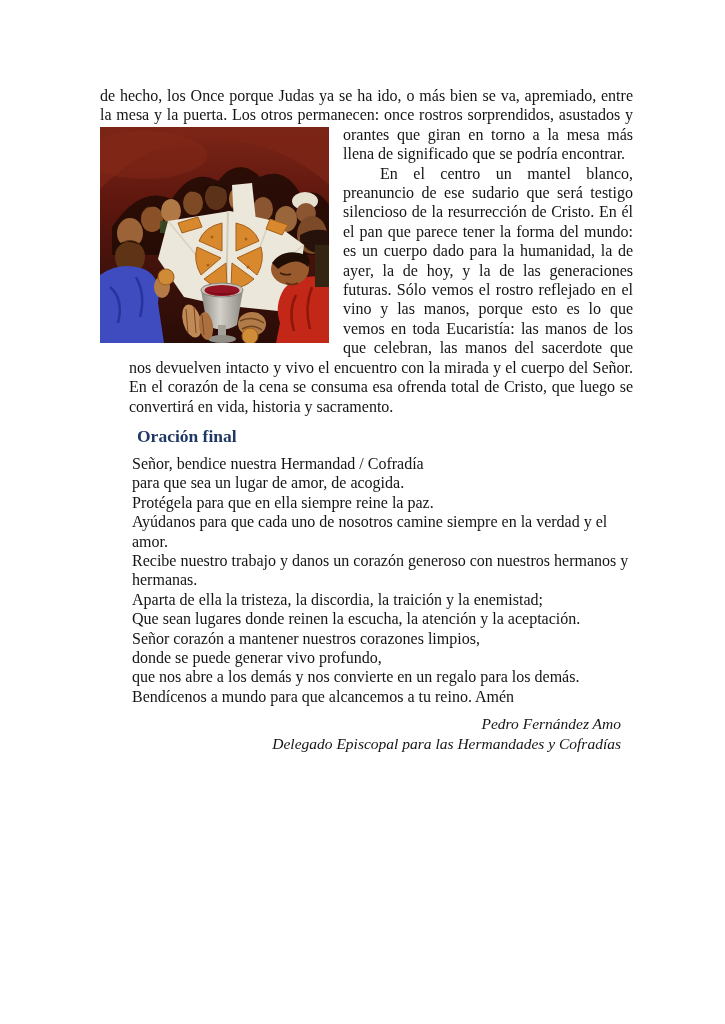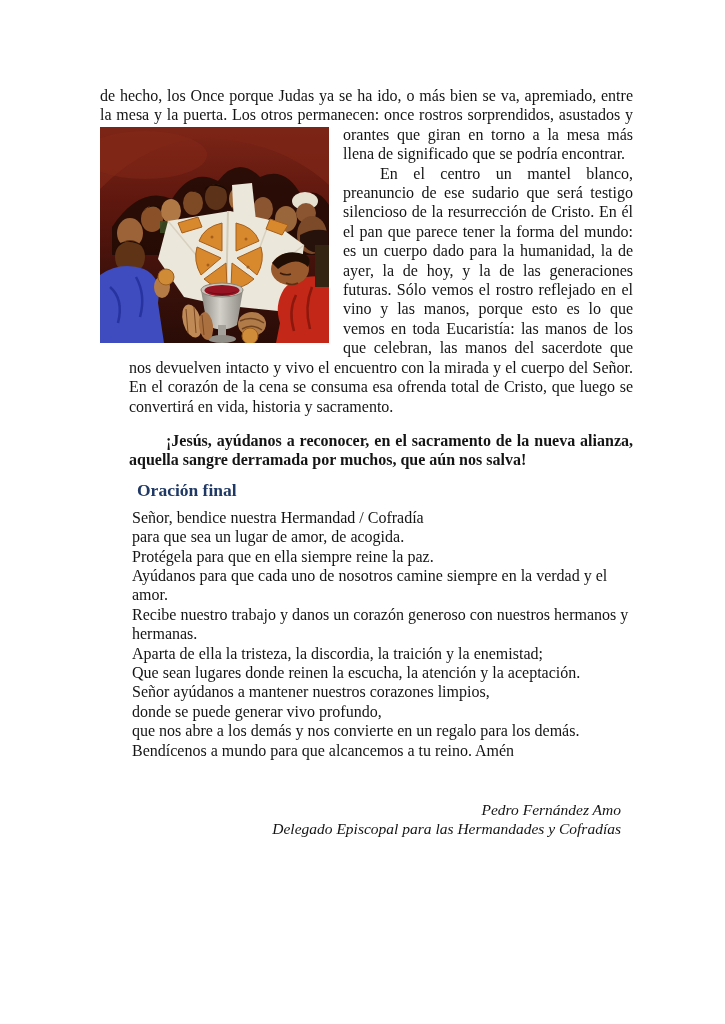--- a/index.html
+++ b/index.html
@@ -48,21 +48,21 @@
     color: var(--heading-color, #1F3864);
   }
   .prayer {
     font-size: 16px;
     line-height: 19.4px;
     text-align: left;
     margin-left: 32px;
   }
   .prayer-line { display: block; }
   .signature {
-    margin-top: 40px;
+    margin-top: 8px;
     padding-right: 12px;
     text-align: right;
     font-style: italic;
     font-size: 15.5px;
     line-height: 19.4px;
   }
   .clearfix::after { content: ""; display: table; clear: both; }
 </style>
 </head>
 <body>
@@ -165,33 +165,32 @@
           <path d="M140,194 Q152,188 164,196 M142,202 Q152,196 162,203" stroke="#6f421f" stroke-width="1.5" fill="none"></path>
           <circle cx="150" cy="209" r="8" fill="#d08c38" stroke="#9c5f1b"></circle>
         </g>
         <rect x="215" y="118" width="14" height="42" fill="#332512"></rect>
       </svg>
         </span><span>giran en torno a la mesa más llena de significado que se podría encontrar.</span>
     </p>
 
     <p class="indent">En el centro un mantel blanco, preanuncio de ese sudario que será testigo silencioso de la resurrección de Cristo. En él el pan que parece tener la forma del mundo: es un cuerpo dado para la humanidad, la de ayer, la de hoy, y la de las generaciones futuras. Sólo vemos el rostro reflejado en el vino y las manos, porque esto es lo que vemos en toda Eucaristía: las manos de los que celebran, las manos del sacerdote que nos devuelven intacto y vivo el encuentro con la mirada y el cuerpo del Señor. En el corazón de la cena se consuma esa ofrenda total de Cristo, que luego se convertirá en vida, historia y sacramento.</p>
 
-    <p class="indent bold-para">¡Jesús, ayúdanos a reconocer, en el sacramento de la nueva alianza, aquella sangre derramada por muchos, que aún nos salva!</p>
 
     <h2 class="section-heading">Oración final</h2>
 
     <div class="prayer">
       <span class="prayer-line">Señor, bendice nuestra Hermandad / Cofradía</span>
       <span class="prayer-line">para que sea un lugar de amor, de acogida.</span>
       <span class="prayer-line">Protégela para que en ella siempre reine la paz.</span>
       <span class="prayer-line">Ayúdanos para que cada uno de nosotros camine siempre en la verdad y el amor.</span>
       <span class="prayer-line">Recibe nuestro trabajo y danos un corazón generoso con nuestros hermanos y hermanas.</span>
       <span class="prayer-line">Aparta de ella la tristeza, la discordia, la traición y la enemistad;</span>
       <span class="prayer-line">Que sean lugares donde reinen la escucha, la atención y la aceptación.</span>
-      <span class="prayer-line">Señor ayúdanos a mantener nuestros corazones limpios,</span>
+      <span class="prayer-line">Señor corazón a mantener nuestros corazones limpios,</span>
       <span class="prayer-line">donde se puede generar vivo profundo,</span>
       <span class="prayer-line">que nos abre a los demás y nos convierte en un regalo para los demás.</span>
       <span class="prayer-line">Bendícenos a mundo para que alcancemos a tu reino. Amén</span>
     </div>
 
     <div class="signature">
       <span class="prayer-line">Pedro Fernández Amo</span>
       <span class="prayer-line">Delegado Episcopal para las Hermandades y Cofradías</span>
     </div>
 

